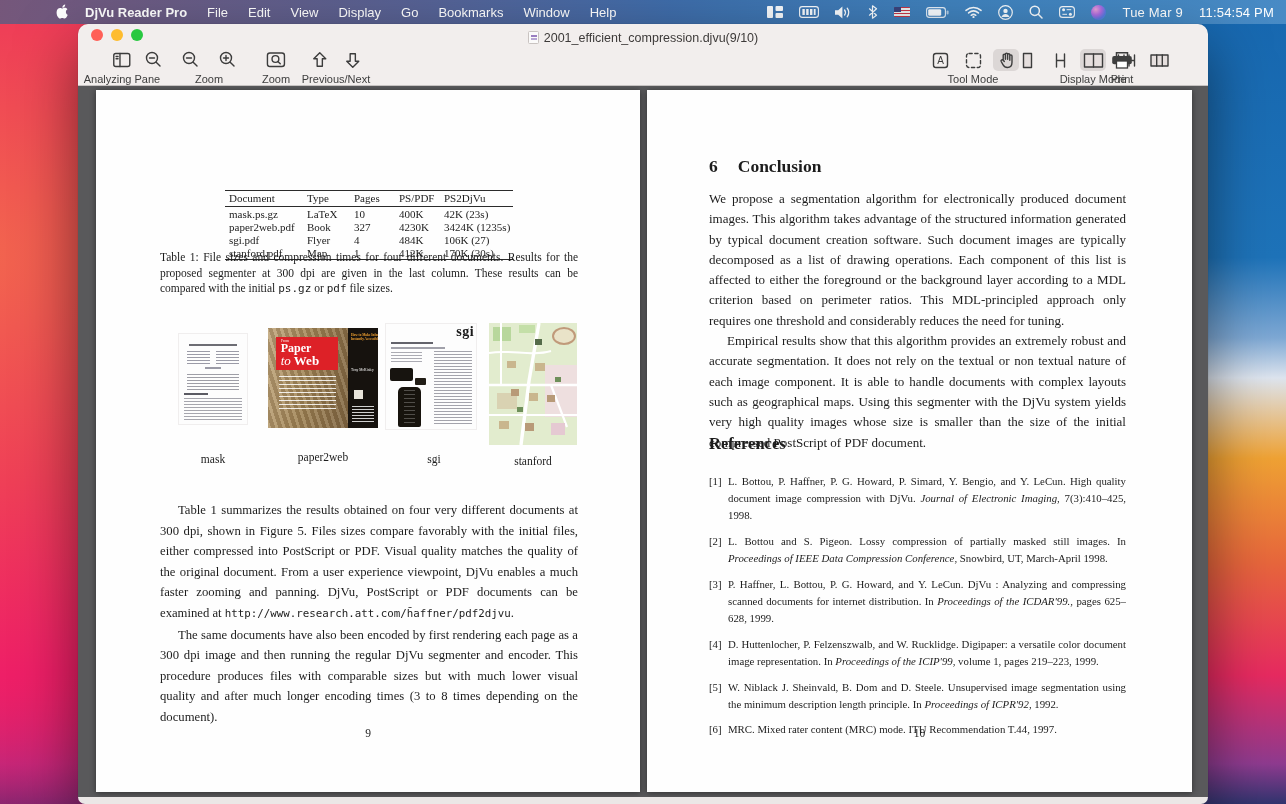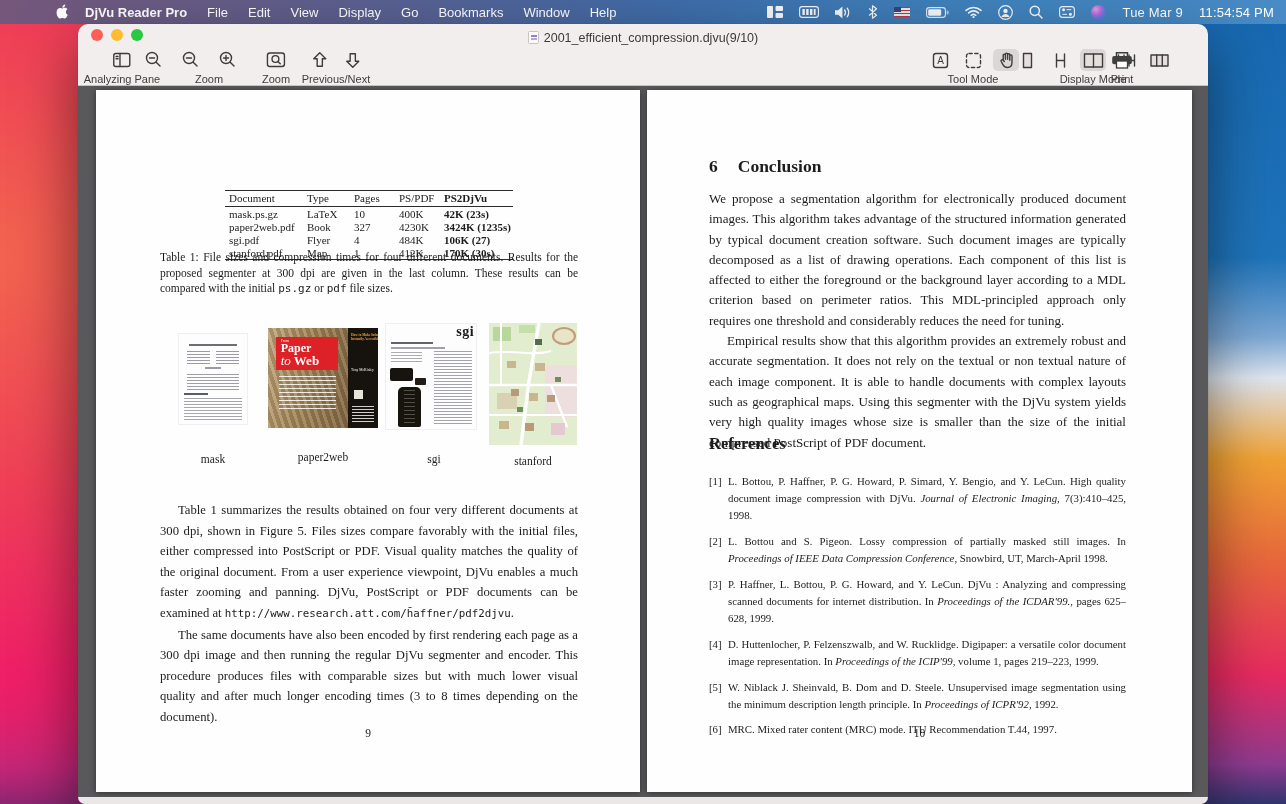--- a/index.html
+++ b/index.html
@@ -73,21 +73,21 @@
 
   .serif { font-family:"Liberation Serif", serif; color:#1c1c1c; }
   .mono  { font-family:"DejaVu Sans Mono", monospace; }
 
   
   .doc-table { position:absolute; left:129px; top:88px; width:288px; border-collapse:collapse;
     font-family:"Liberation Serif", serif; font-size:11px; color:#1c1c1c;
     border-top:1px solid #2b2b2b; border-bottom:1px solid #2b2b2b;margin-top:12px; }
   .doc-table thead td { border-bottom:1px solid #2b2b2b; padding:1px 0 2px 4px; }
   .doc-table td { padding:0.5px 0 0.5px 4px; white-space:nowrap; }
-  .doc-table .c-last, .doc-table thead .c-last { font-weight:700; }
+  .doc-table .c-last, .doc-table thead .c-last { font-weight:400; }
 
   .tbl-caption { position:absolute; left:64px; top:160px; width:418px;
     font-size:11.5px; line-height:15.6px; text-align:justify; }
   .tbl-caption .mono { font-size:11px; }
 
   .thumb { position:absolute; overflow:hidden; }
   .mask-thumb { left:82px; top:243px; width:70px; height:92px; background:#fdfdfd; border:1px solid #f0eeee; }
   .mask-title { position:absolute; left:14%; top:11%; width:72%; height:2px; background:rgba(60,60,70,.75); }
   .mask-col { position:absolute; width:34%; height:13px;
     background:repeating-linear-gradient(180deg, rgba(90,90,110,.6) 0 1px, transparent 1px 3px); }

